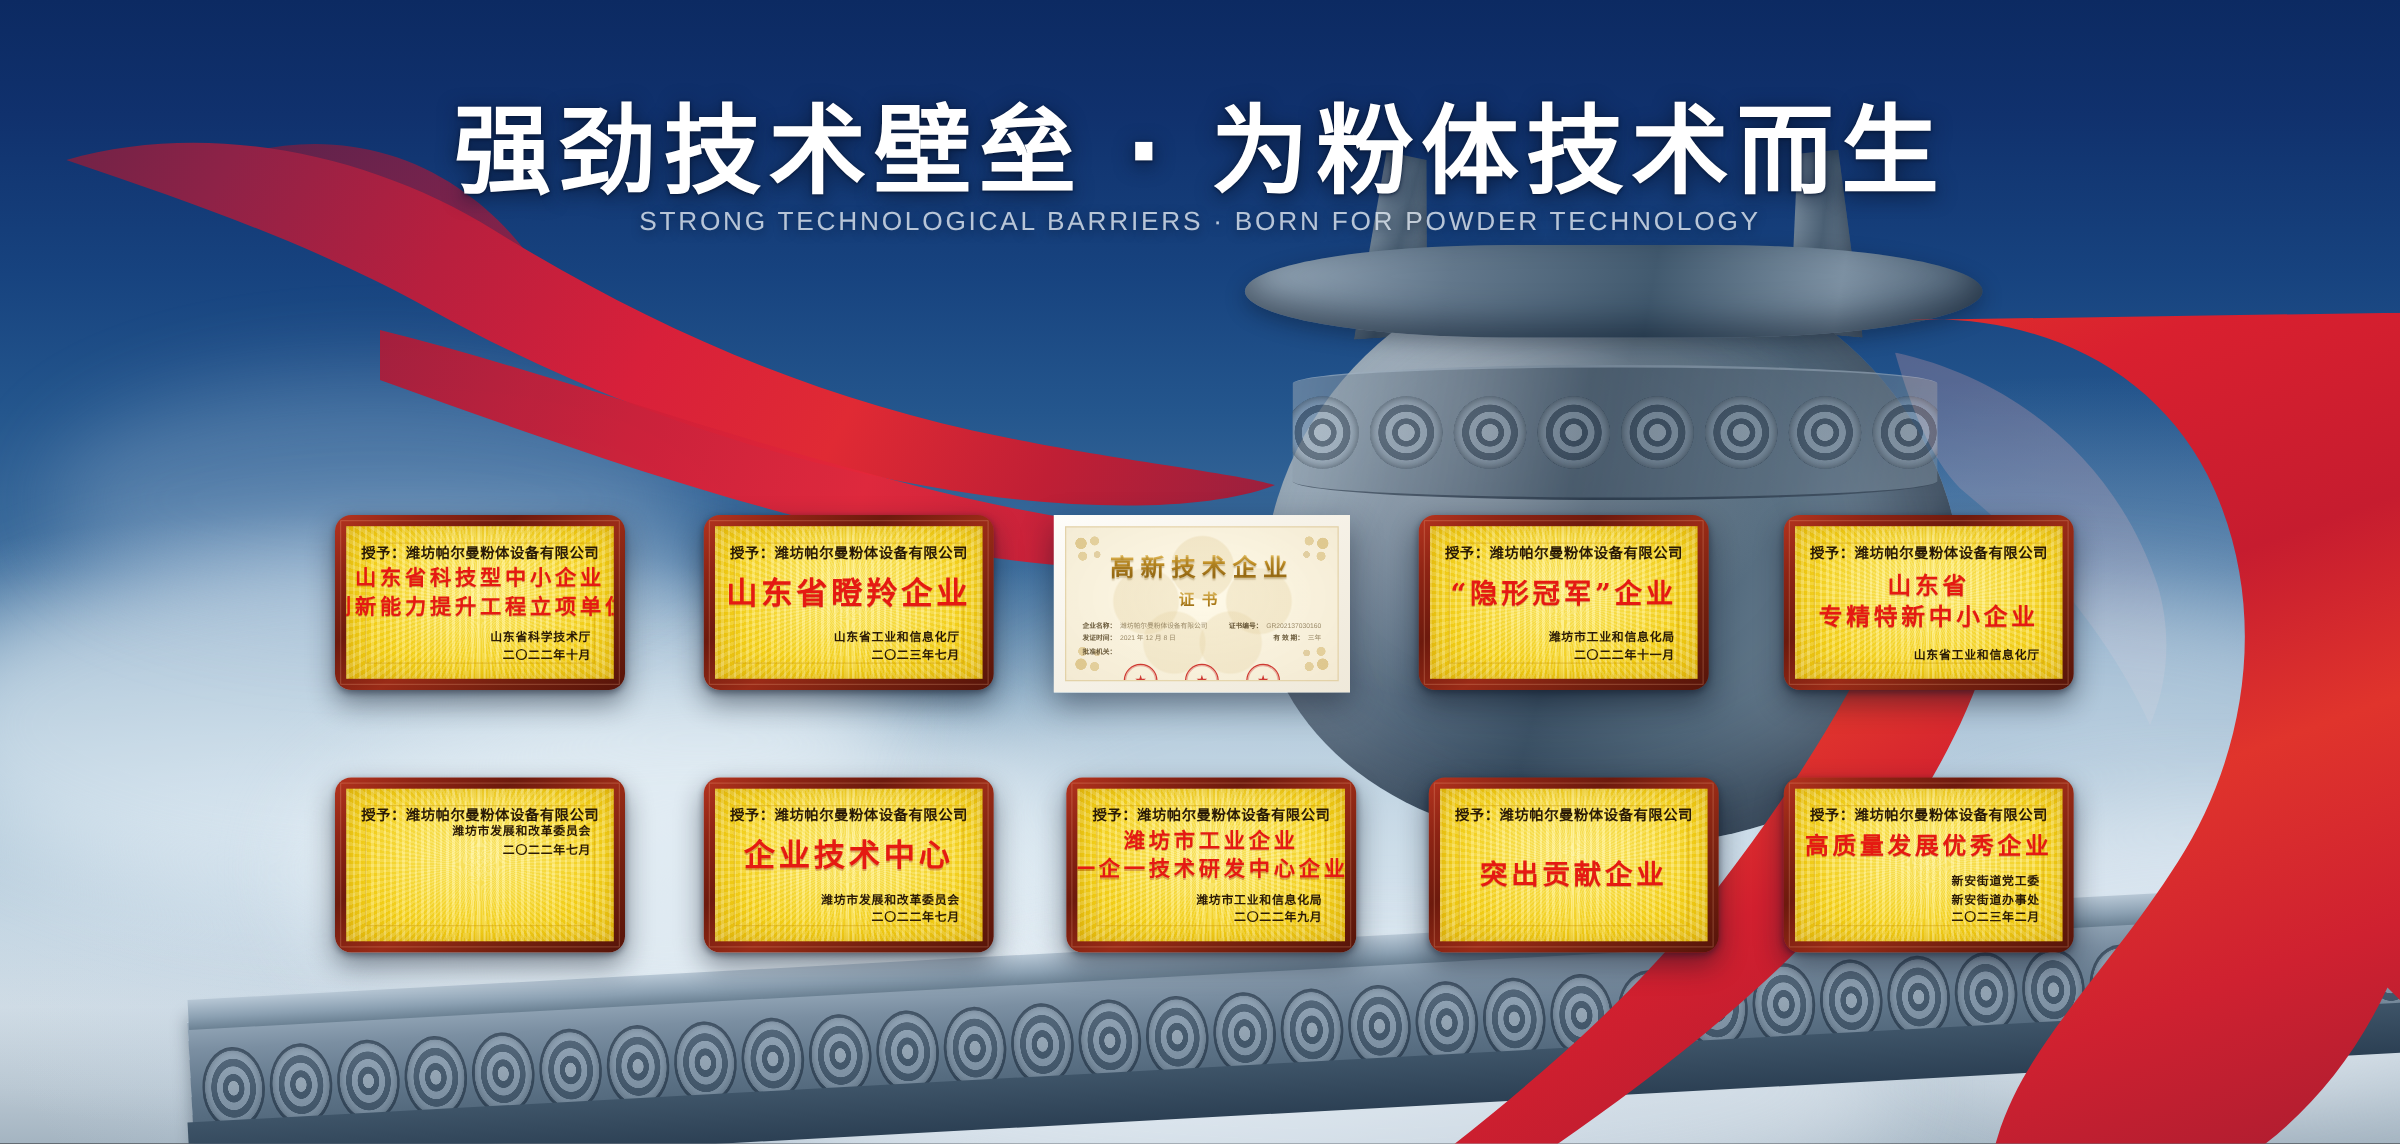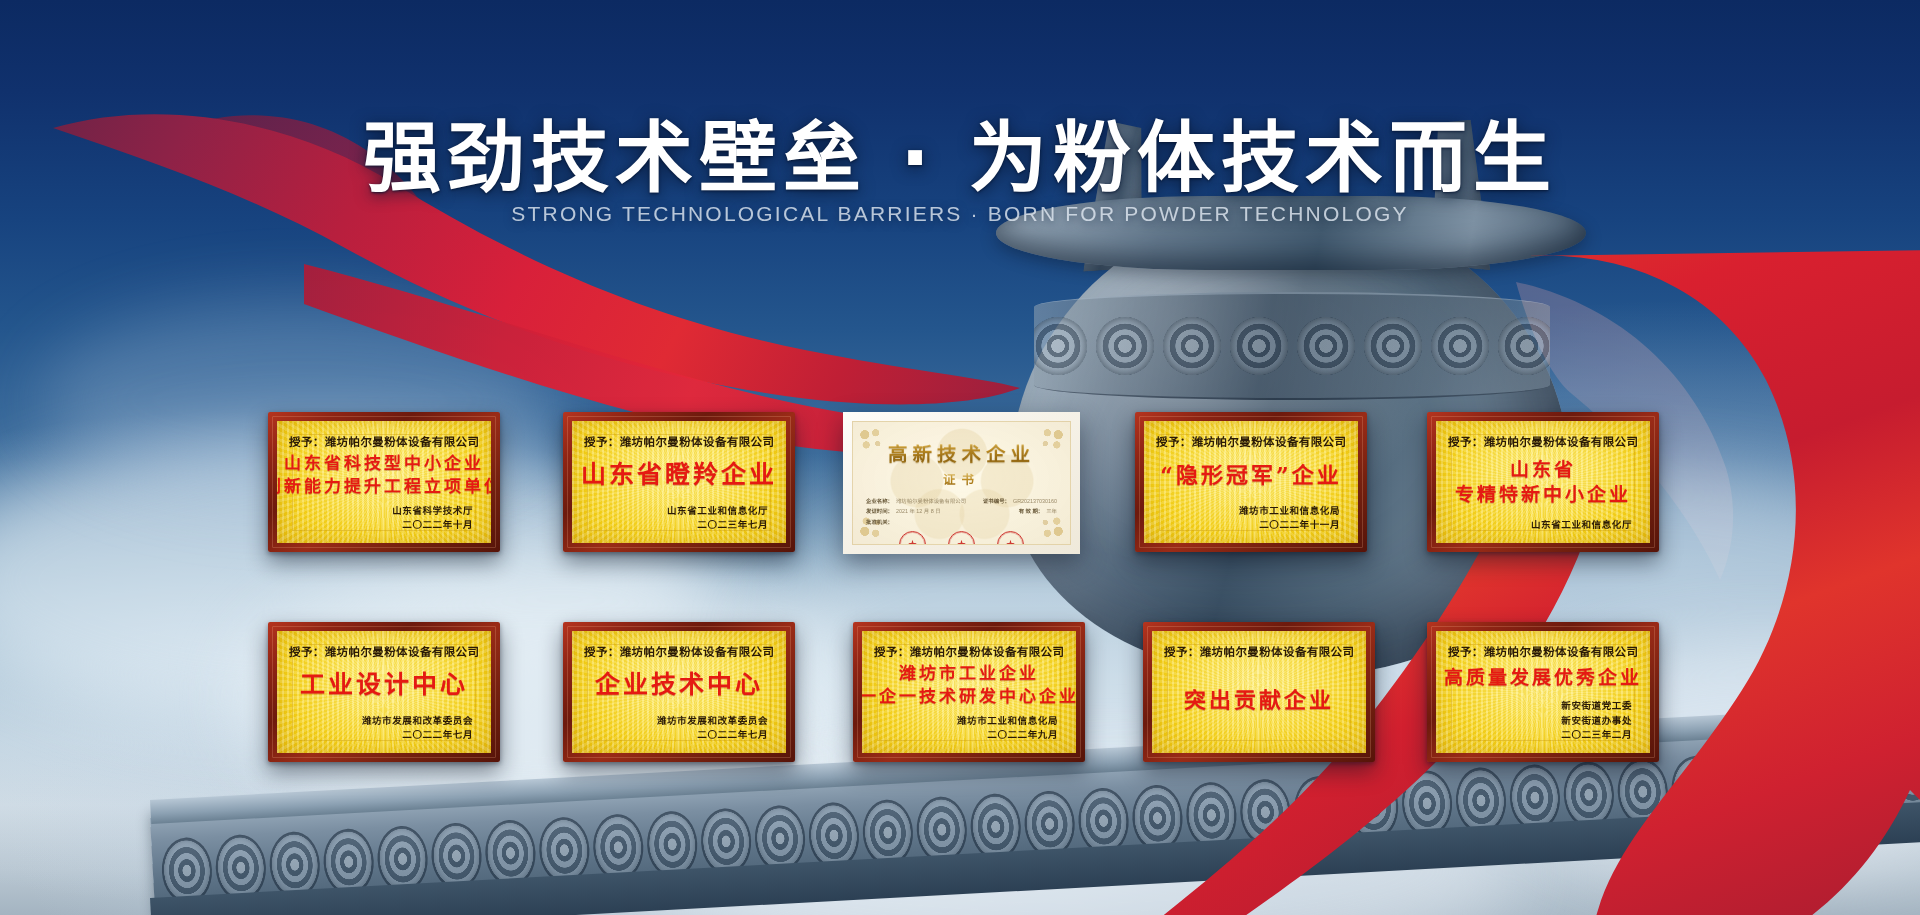--- a/index.html
+++ b/index.html
@@ -139,40 +139,40 @@
   .rib-right-fold{
     left:1476px; top:282px; width:300px; height:300px;
     background:linear-gradient(200deg,rgba(255,140,80,.55),rgba(216,34,44,.10));
     clip-path:path("M40,0 C140,22 218,90 250,186 C262,226 258,266 244,298 C214,232 162,166 96,112 C74,94 54,50 40,0 Z");
     mix-blend-mode:screen; opacity:.55;
   }
 
   
   .headings{ position:absolute; left:0; top:0; width:1920px; text-align:center; }
   .title{
-    margin-top:116px; font-size:78px; font-weight:bold; letter-spacing:6px;
+    margin-top:80px; font-size:78px; font-weight:bold; letter-spacing:6px;
     color:#ffffff; line-height:1.1;
     font-family:"DejaVu Sans","Liberation Sans",sans-serif;
     text-shadow:0 3px 16px rgba(6,20,48,.78), 0 1px 3px rgba(6,20,48,.9);
   }
   .subtitle{
     font-size:21px; letter-spacing:2.2px;
     color:rgba(226,234,243,.80); font-weight:400;
     text-shadow:0 2px 8px rgba(8,22,48,.55);
   }
 
   
   .grid{ position:absolute; left:0; top:0; width:1920px; height:915px; }
 
   .plaque{
     position:absolute;
     background:linear-gradient(145deg,#b5341f 0%,#8e2414 16%,#6d1a0d 34%,#9a2b17 54%,#74200f 76%,#561409 100%);
     padding:9px;
     box-shadow:0 10px 22px rgba(10,18,34,.48), 0 2px 5px rgba(10,18,34,.40);
-    border-radius:2px;
+    border-radius:13px;
   }
   .plaque::after{
     content:""; position:absolute; inset:4px; border:1px solid rgba(255,190,150,.22);
     pointer-events:none; border-radius:1px;
   }
   .plate{
     position:relative; width:100%; height:100%; overflow:hidden;
     background:
       repeating-linear-gradient(90deg, rgba(255,255,255,.22) 0 2px, rgba(196,150,10,.10) 2px 5px),
       radial-gradient(ellipse at 50% 42%, #ffef7a 0%, #fde54e 34%, #f7d417 66%, #e8bf0d 100%);
@@ -430,23 +430,20 @@
             <span>专精特新中小企业</span>
           </div>
           <div class="p-issuer">
             <div>山东省工业和信息化厅</div>
           </div>
         </div>
       </div>
       <div class="plaque" style="left: 268px; top: 622px; width: 232px; height: 140px;">
         <div class="plate">
           <div class="p-award">授予：潍坊帕尔曼粉体设备有限公司</div>
-          <div class="p-title sz-xl">
-            <span>工业设计中心</span>
-          </div>
           <div class="p-issuer">
             <div>潍坊市发展和改革委员会</div>
             <div>二〇二二年七月</div>
           </div>
         </div>
       </div>
       <div class="plaque" style="left: 563px; top: 622px; width: 232px; height: 140px;">
         <div class="plate">
           <div class="p-award">授予：潍坊帕尔曼粉体设备有限公司</div>
           <div class="p-title sz-xl">

